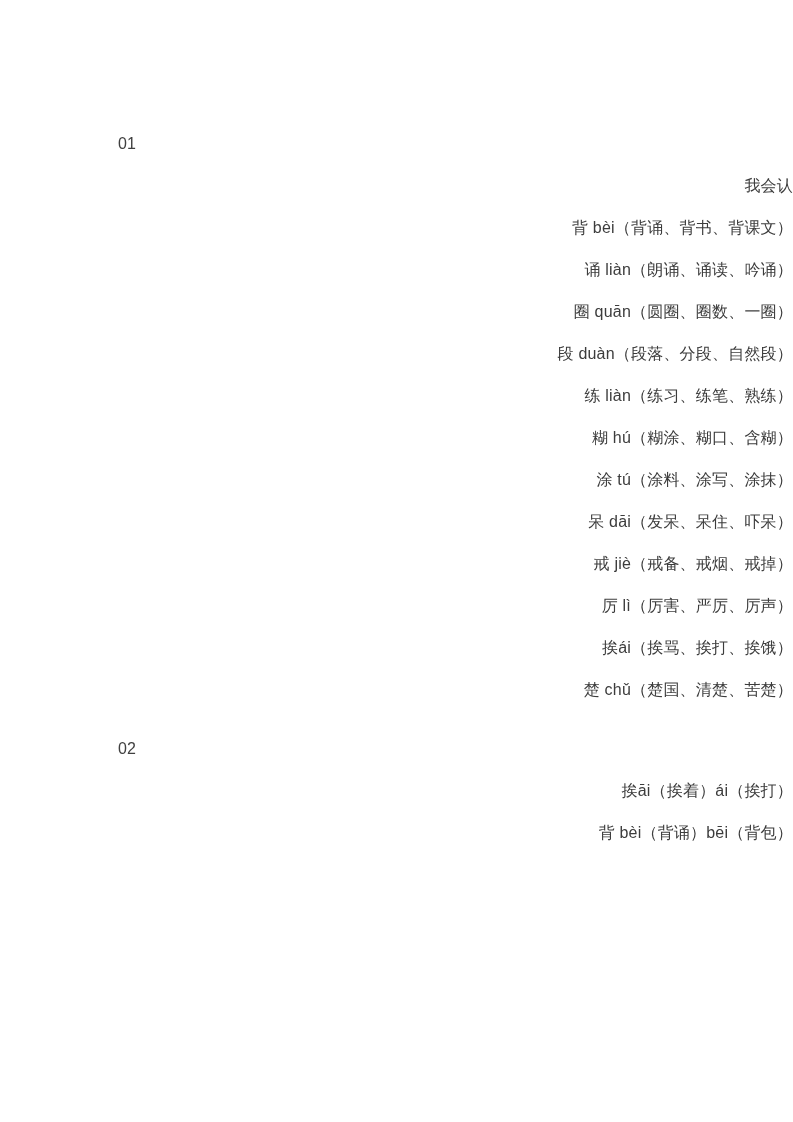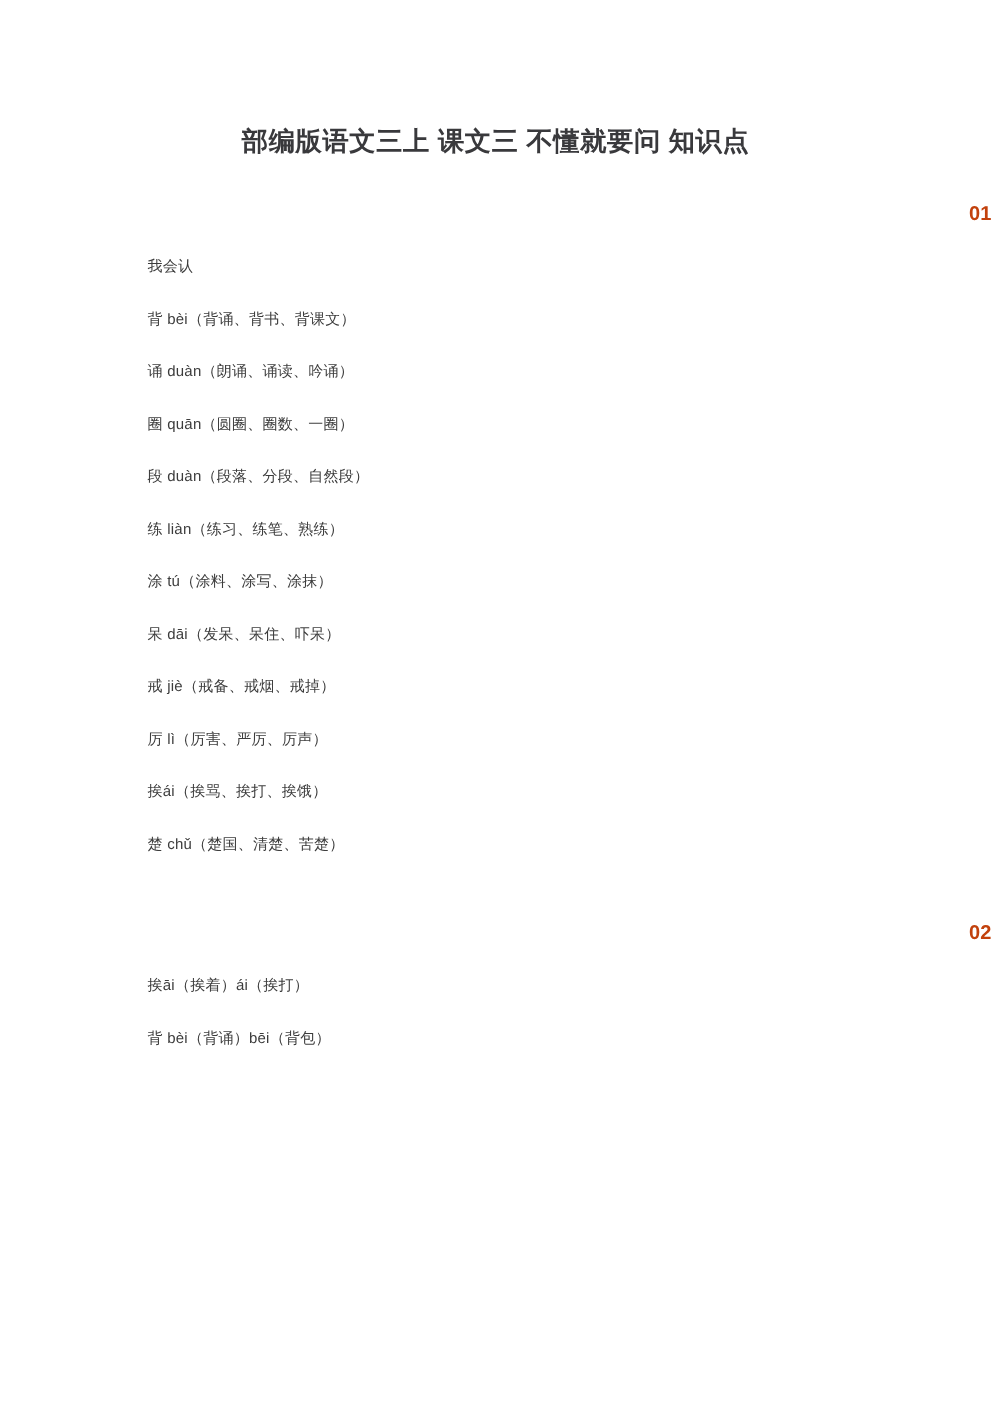--- a/index.html
+++ b/index.html
@@ -30,55 +30,55 @@
     font-weight: 700;
     letter-spacing: 0.5px;
     color: #39393c;
   }
   .content {
     margin-left: 118px;
     margin-top: 34px;
   }
   .section-number {
     font-size: 16px;
-    font-weight: 700;
-    color: #c2410c;
+    font-weight: 400;
+    color: #404040;
     margin: 0 0 23px 0;
     line-height: 19px;
-    text-align: right;
   }
   .line {
-    font-size: 12px;
+    font-size: 16px;
     line-height: 19px;
     margin: 0 0 23px 0;
     font-weight: 400;
     color: #3c3c3c;
     letter-spacing: 0.2px;
+    text-align: right;
   }
   .section + .section {
-    margin-top: 52px;
+    margin-top: 40px;
   }
 </style>
 </head>
 <body>
 
 <div class="page">
 
-  <h1 class="doc-title">部编版语文三上 课文三 不懂就要问 知识点</h1>
 
   <div class="content">
 
     <section class="section">
       <p class="section-number">01</p>
       <p class="line">我会认</p>
       <p class="line">背 bèi（背诵、背书、背课文）</p>
-      <p class="line">诵 duàn（朗诵、诵读、吟诵）</p>
+      <p class="line">诵 liàn（朗诵、诵读、吟诵）</p>
       <p class="line">圈 quān（圆圈、圈数、一圈）</p>
       <p class="line">段 duàn（段落、分段、自然段）</p>
       <p class="line">练 liàn（练习、练笔、熟练）</p>
+      <p class="line">糊 hú（糊涂、糊口、含糊）</p>
       <p class="line">涂 tú（涂料、涂写、涂抹）</p>
       <p class="line">呆 dāi（发呆、呆住、吓呆）</p>
       <p class="line">戒 jiè（戒备、戒烟、戒掉）</p>
       <p class="line">厉 lì（厉害、严厉、厉声）</p>
       <p class="line">挨ái（挨骂、挨打、挨饿）</p>
       <p class="line">楚 chǔ（楚国、清楚、苦楚）</p>
     </section>
 
     <section class="section">
       <p class="section-number">02</p>

